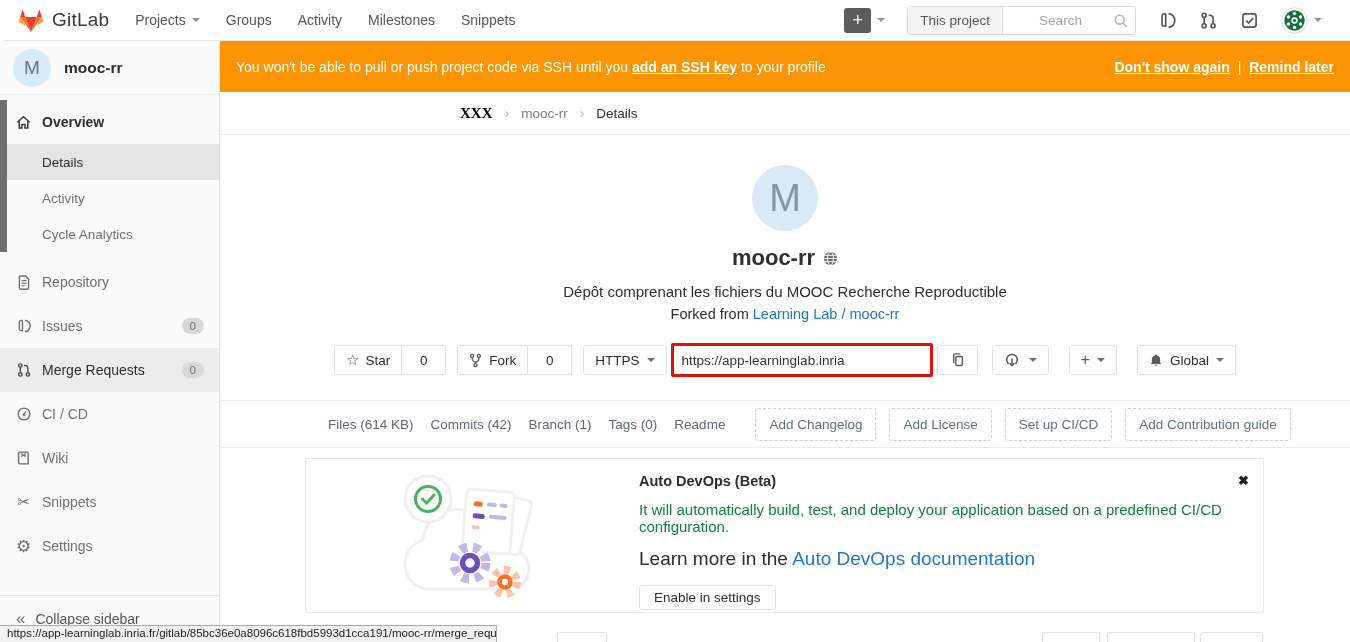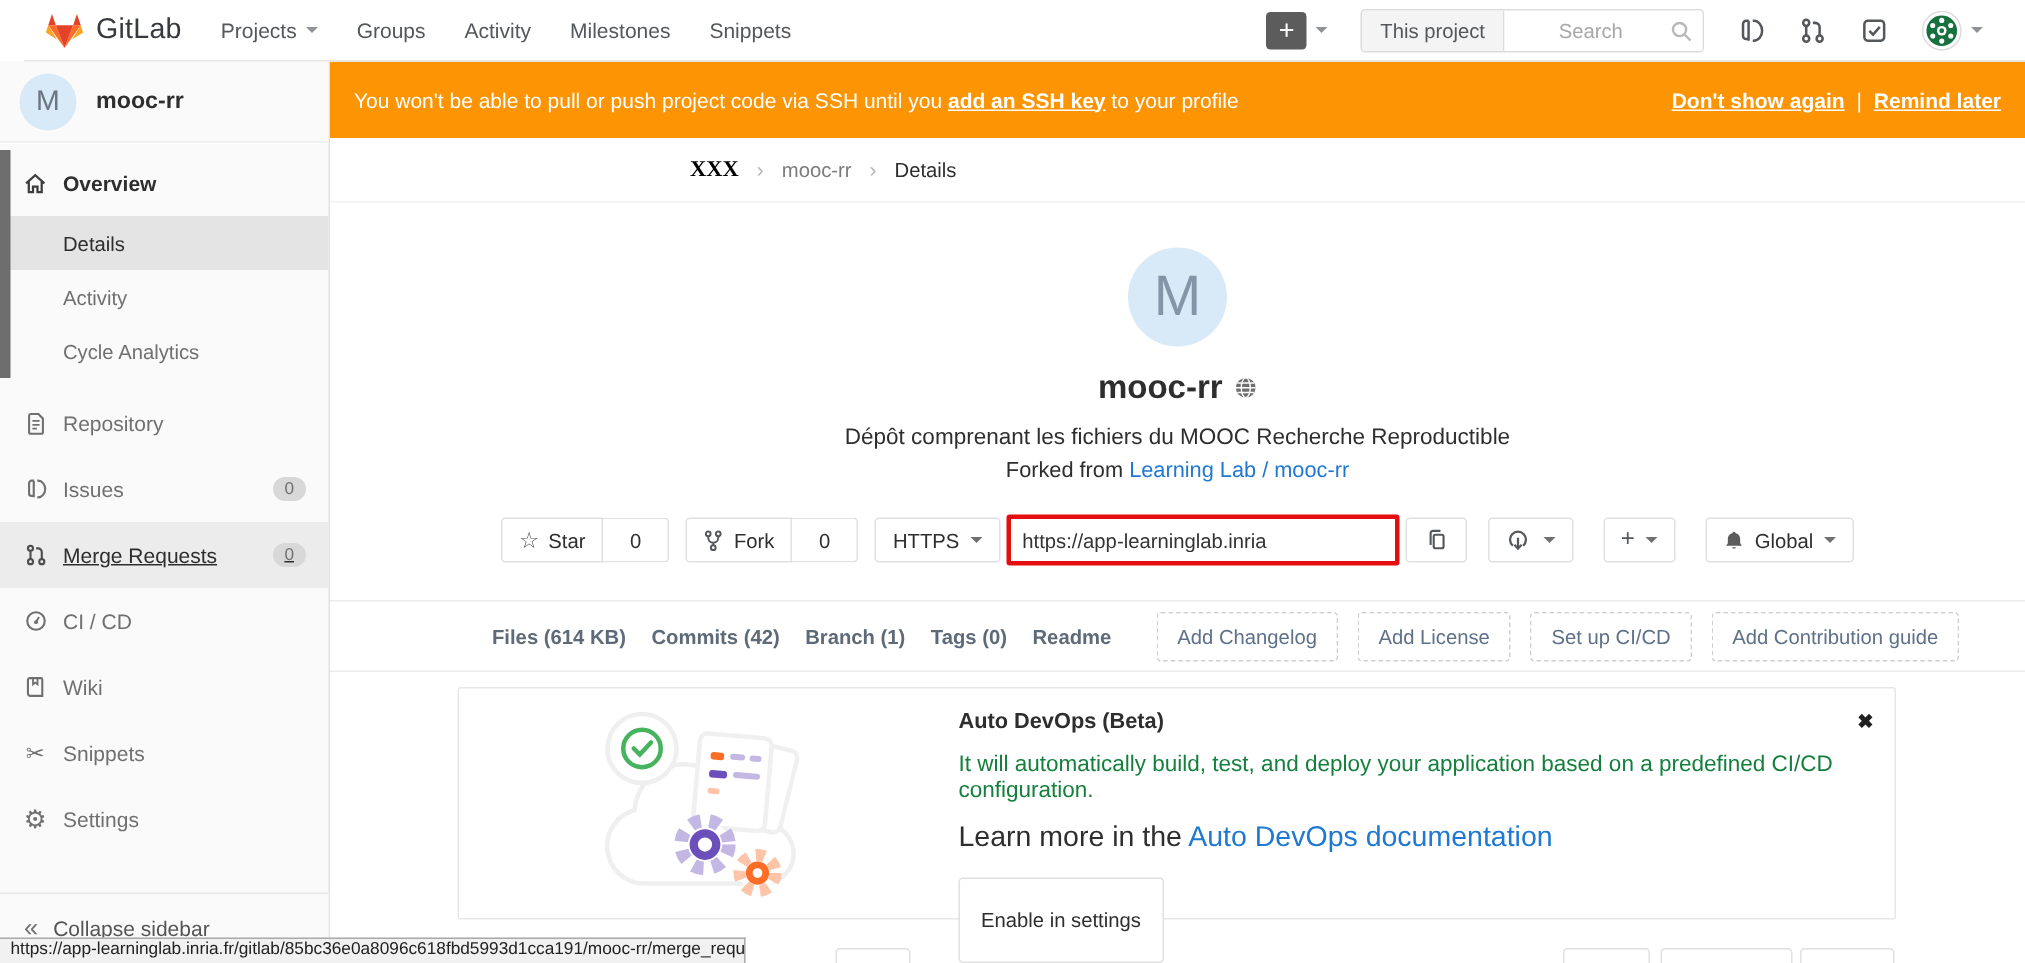--- a/index.html
+++ b/index.html
@@ -2,21 +2,21 @@
 <html><head>
 <meta charset="utf-8">
 <style>
   * { margin:0; padding:0; box-sizing:border-box; }
   html,body { width:1350px; height:642px; }
   body {
     position:relative; overflow:hidden; background:#fff;
     font-family:"Liberation Sans", sans-serif; font-size:14px; color:#2e2e2e;
   }
   
-  .navbar { position:absolute; top:0; left:16px; right:0; height:41px; background:#fff;
+  .navbar { position:absolute; top:0; left:4px; right:0; height:41px; background:#fff;
             border-bottom:1px solid #e5e5e5; display:flex; align-items:center; z-index:5; }
   .nav-left { display:flex; align-items:center; margin-left:14px; }
   .logo-svg { width:26px; height:25px; display:block; }
   .logo-text { font-size:19px; color:#36393e; margin-left:8px; letter-spacing:.2px; }
   .nav-links { display:flex; align-items:center; margin-left:26px; }
   .nav-link { color:#54575b; margin-right:26px; display:flex; align-items:center; cursor:pointer; }
   .caret { width:0; height:0; border-left:4px solid transparent; border-right:4px solid transparent;
            border-top:4px solid #8f9296; display:inline-block; margin-left:6px; }
   .nav-right { margin-left:auto; display:flex; align-items:center; margin-right:28px; }
   .new-btn { display:flex; align-items:center; cursor:pointer; margin-right:22px; }
@@ -49,21 +49,21 @@
   .proj-name { margin-left:13px; font-size:15.5px; font-weight:bold; color:#2e2e2e; }
   .overview-section { position:relative; margin-top:5px; }
   .overview-section::before { content:""; position:absolute; left:0; top:0; bottom:0; width:7px; background:#6e6e6e; }
   .side-item { height:44px; display:flex; align-items:center; padding:0 15px; color:#707070;
                font-size:14px; cursor:pointer; }
   .side-item .ico { width:17px; margin-right:10px; display:flex; justify-content:center; }
   .side-sub { height:36px; display:flex; align-items:center; padding-left:42px; color:#707070;
               font-size:13.5px; cursor:pointer; }
   .side-sub.active { background:#e4e4e4; color:#2e2e2e; }
   .side-item.section-head { color:#2e2e2e; font-weight:bold; }
-  .side-item.hovered { background:#ececec; color:#2e2e2e;text-decoration:underline; }
+  .side-item.hovered { background:#ececec; color:#2e2e2e; }
   .side-badge { margin-left:auto; background:#d8d8d8; color:#6f6f6f; border-radius:9px;
                 font-size:11.5px; padding:2px 8px; }
   .side-gap { height:8px; }
   .collapse-row { position:absolute; left:0; right:0; bottom:0; height:47px; border-top:1px solid #e5e5e5;
                   display:flex; align-items:center; padding:0 16px; color:#555; cursor:pointer; background:#fafafa; }
   .collapse-glyph { font-size:17px; color:#707070; margin-right:10px; }
   
   .main { position:absolute; left:220px; top:92px; right:0; bottom:0; background:#fff; }
   .breadcrumb-row { height:43px; border-bottom:1px solid #f1f1f1; display:flex; align-items:center;
                     padding-left:240px; font-size:13.5px; }
@@ -92,34 +92,34 @@
   .glyph { font-size:15px; color:#54575b; margin-right:6px; }
   .spacer11 { width:11px; } .spacer14 { width:14px; } .spacer20 { width:20px; } .spacer4 { width:4px; }
   .clone-input { width:262px; height:34px; border:3px solid #e30f0f; border-radius:2px;
                  font-family:Liberation Sans, sans-serif; font-size:13.5px;
                  color:#333; padding:0 8px; outline:none; }
   .icon-btn { padding:0 12px; }
   
   .ruler { border-top:1px solid #ececec; margin-top:22px; }
   .stats-row { height:47px; border-bottom:1px solid #ececec; display:flex; align-items:center;
                padding-left:108px; font-size:13.5px; }
-  .stat-link { color:#5e6a78; margin-right:17px; cursor:pointer;font-weight:bold; }
+  .stat-link { color:#5e6a78; margin-right:17px; cursor:pointer; }
   .missing-btn { border:1px dashed #cfcfcf; border-radius:3px; color:#5e7188; padding:8px 13px;
                  margin-left:13px; cursor:pointer; white-space:nowrap; }
   
   .autodevops { position:relative; margin:10px 0 0 85px; width:959px; height:155px;
                 border:1px solid #e7e7e7; border-radius:2px; background:#fff; display:flex; }
   .adv-illustration { margin:6px 0 0 88px; width:150px; height:142px; }
   .adv-content { margin:14px 0 0 95px; }
   .adv-title { font-size:14.5px; font-weight:bold; color:#2e2e2e; }
   .adv-body { margin-top:12px; font-size:15px; color:#15803d; }
   .adv-learn { margin-top:13px; font-size:19px; }
   .adv-learn a { color:#1f78d1; text-decoration:none; cursor:pointer; }
   .adv-btn { margin-top:15px; display:inline-block; background:#fff; border:1px solid #e0e0e0;
-             border-radius:3px; padding:20px 14px; font-size:13.5px; color:#2e2e2e; cursor:pointer; }
+             border-radius:3px; padding:4px 14px; font-size:13.5px; color:#2e2e2e; cursor:pointer; }
   .adv-close { position:absolute; top:14px; right:14px; font-size:13px; font-weight:bold;
                color:#1f1f1f; cursor:pointer; }
   
   .cut-btn { position:absolute; height:28px; background:#fff; border:1px solid #e0e0e0;
              border-radius:3px; cursor:pointer; }
   
   .statusbar { position:absolute; left:0; bottom:0; width:497px; height:17px; background:#f1f1f1;
                border-top:1px solid #a9a9a9; border-right:1px solid #a9a9a9; z-index:20;
                font-size:11.5px; color:#222; padding:1px 7px 0 7px; white-space:nowrap; overflow:hidden; }
   svg { display:block; }

